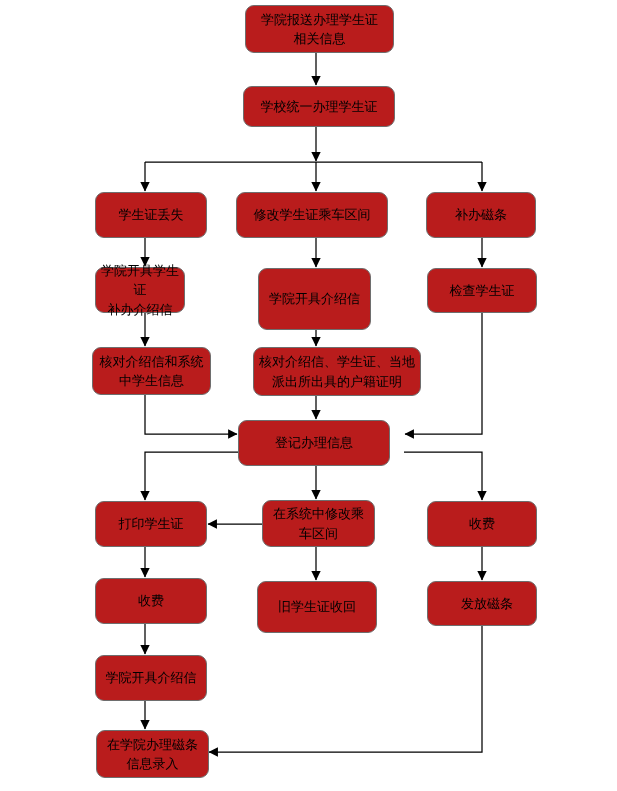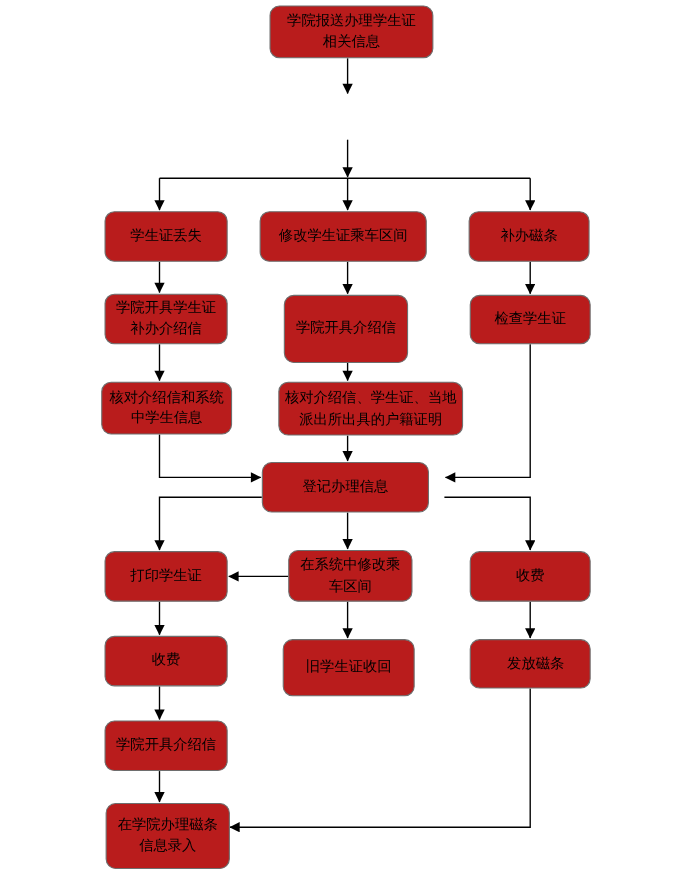--- a/index.html
+++ b/index.html
@@ -80,28 +80,29 @@
       <path d="M482 547 V580" marker-end="url(#arrow)"></path>
       <path d="M145 624 V654" marker-end="url(#arrow)"></path>
       <path d="M145 701 V729" marker-end="url(#arrow)"></path>
       <path d="M482 626 V752 H209" marker-end="url(#arrow)"></path>
     </g>
   </svg>
 
   <div class="node" style="left:245px; top:5px;   width:149px; height:48px;">学院报送办理学生证
 相关信息</div>
 
+  <div class="node" style="left:243px; top:86px;  width:152px; height:41px;">学校统一办理学生证</div>
 
   <div class="node" style="left:95px;  top:192px; width:112px; height:46px;">学生证丢失</div>
 
   <div class="node" style="left:236px; top:192px; width:152px; height:46px;">修改学生证乘车区间</div>
 
   <div class="node" style="left:426px; top:192px; width:110px; height:46px;">补办磁条</div>
 
-  <div class="node" style="left:95px;  top:267px; width:112px; height:46px;">学院开具学生证
+  <div class="node" style="left:95px;  top:267px; width:90px; height:46px;">学院开具学生证
 补办介绍信</div>
 
   <div class="node" style="left:258px; top:268px; width:113px; height:62px;">学院开具介绍信</div>
 
   <div class="node" style="left:427px; top:268px; width:110px; height:45px;">检查学生证</div>
 
   <div class="node" style="left:92px;  top:347px; width:119px; height:48px;">核对介绍信和系统
 中学生信息</div>
 
   <div class="node" style="left:236px; top:347px; width:168px; height:49px;margin-left:17px;">核对介绍信、学生证、当地
@@ -117,16 +118,16 @@
   <div class="node" style="left:427px; top:501px; width:110px; height:46px;">收费</div>
 
   <div class="node" style="left:95px;  top:578px; width:112px; height:46px;">收费</div>
 
   <div class="node" style="left:257px; top:581px; width:120px; height:52px;">旧学生证收回</div>
 
   <div class="node" style="left:427px; top:581px; width:110px; height:45px;padding-left:12px;">发放磁条</div>
 
   <div class="node" style="left:95px;  top:655px; width:112px; height:46px;">学院开具介绍信</div>
 
-  <div class="node" style="left:96px;  top:730px; width:113px; height:60px;">在学院办理磁条
+  <div class="node" style="left:96px;  top:730px; width:113px; height:48px;">在学院办理磁条
 信息录入</div>
 
 </div>
 
 </body></html>

